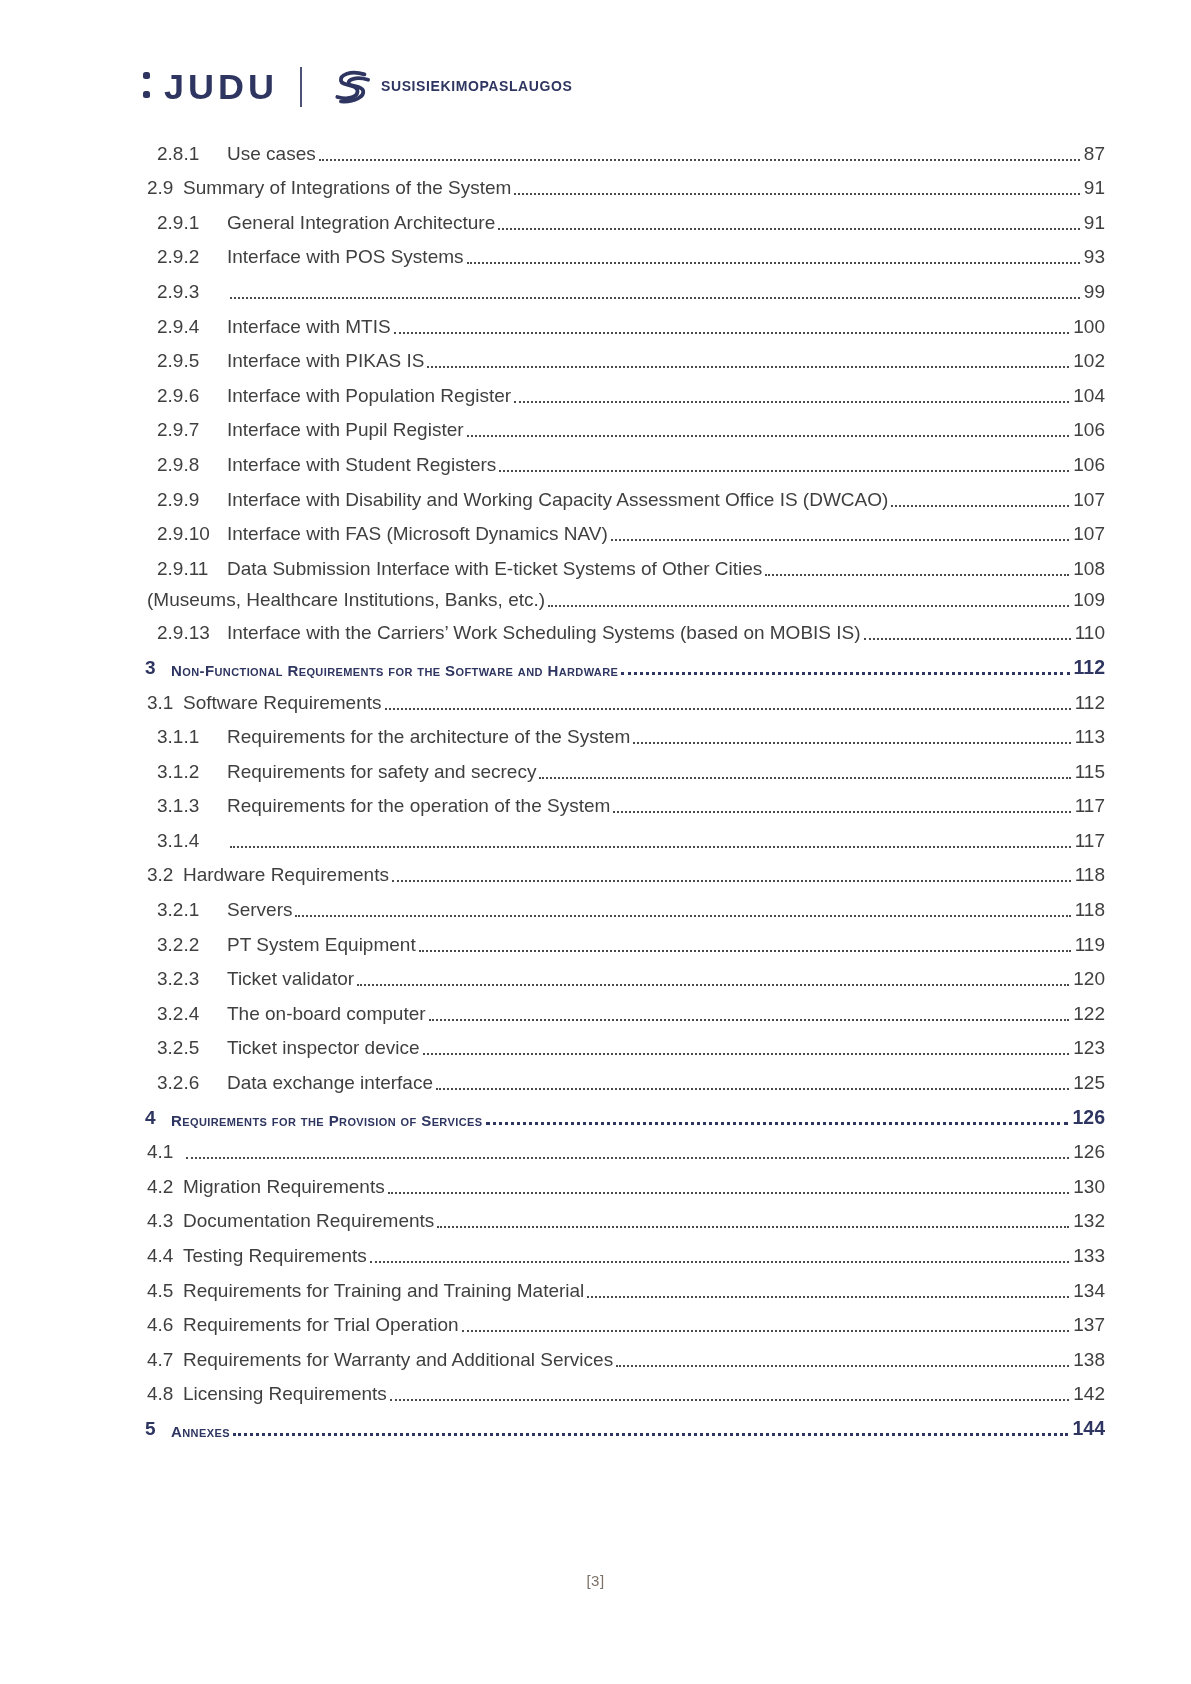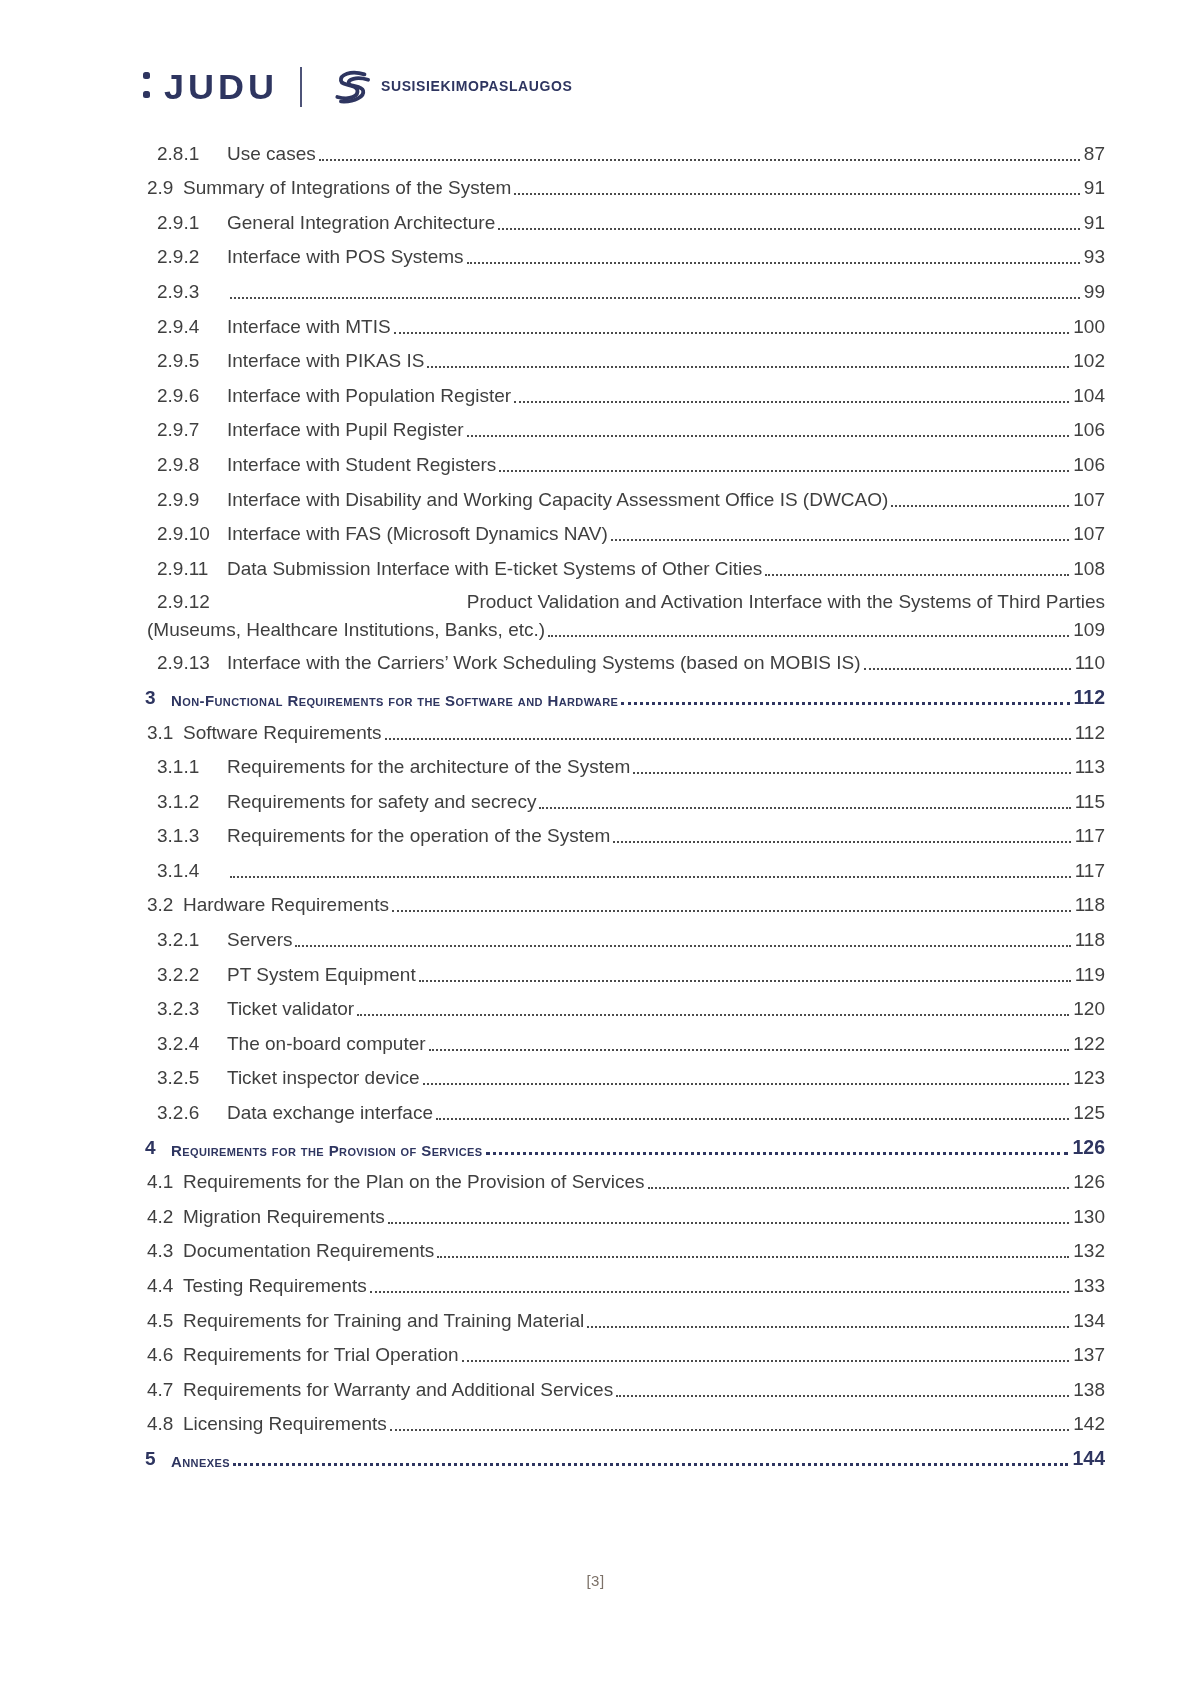--- a/index.html
+++ b/index.html
@@ -25,21 +25,21 @@
   .logo-divider{width:2px;height:40px;background:var(--navy);opacity:.85;margin:0 26px 0 22px;}
   .hand-icon{display:inline-flex;margin-right:9px;}
   .subbrand{display:flex;line-height:1.12;font-size:14px;font-weight:700;letter-spacing:.6px;color:var(--navy);}
   
   .toc{position:absolute;left:135px;right:86px;top:136px;}
   .toc-row{display:flex;align-items:flex-end;height:34.6px;box-sizing:border-box;padding-bottom:6px;}
   .toc-row .num{flex:0 0 auto;}
   .toc-row .title{flex:0 1 auto;white-space:nowrap;}
   .toc-row .leader{flex:1 1 auto;border-bottom:2.4px dotted #4b4b4b;margin:0 4px 4px 3px;min-width:12px;}
   .toc-row .page{flex:0 0 auto;}
-  .toc-row{font-size:19px;justify-content:space-between;}
+  .toc-row{font-size:19px;}
   .lvl2{padding-left:12px;}
   .lvl2 .num{min-width:36px;}
   .lvl3{padding-left:22px;}
   .lvl3 .num{min-width:70px;}
   .lvl1{padding-left:10px;color:var(--navy);font-weight:700;}
   .lvl1 .num{min-width:26px;font-variant:normal;}
   .lvl1 .title{font-variant:small-caps;letter-spacing:.4px;font-size:15px;}
   .lvl1 .leader{border-bottom:3.4px dotted var(--navy);margin-bottom:4px;}
   .lvl1 .page{font-size:19.5px;}
   .wrap-a{height:30px;padding-bottom:3px;}
@@ -145,24 +145,20 @@
         <span class="title">Interface with FAS (Microsoft Dynamics NAV)</span>
         <span class="leader"></span>
         <span class="page">107</span>
       </div>
       <div class="toc-row lvl3">
         <span class="num">2.9.11</span>
         <span class="title">Data Submission Interface with E-ticket Systems of Other Cities</span>
         <span class="leader"></span>
         <span class="page">108</span>
       </div>
-      <div class="toc-row lvl3 wrap-a">
-        <span class="num">2.9.12</span>
-        <span class="title">Product Validation and Activation Interface with the Systems of Third Parties</span>
-      </div>
       <div class="toc-row lvl3 wrap-b">
         <span class="title">(Museums, Healthcare Institutions, Banks, etc.)</span>
         <span class="leader"></span>
         <span class="page">109</span>
       </div>
       <div class="toc-row lvl3">
         <span class="num">2.9.13</span>
         <span class="title">Interface with the Carriers’ Work Scheduling Systems (based on MOBIS IS)</span>
         <span class="leader"></span>
         <span class="page">110</span>
@@ -245,21 +241,20 @@
         <span class="page">125</span>
       </div>
       <div class="toc-row lvl1">
         <span class="num">4</span>
         <span class="title">Requirements for the Provision of Services</span>
         <span class="leader"></span>
         <span class="page">126</span>
       </div>
       <div class="toc-row lvl2">
         <span class="num">4.1</span>
-        <span class="title">Requirements for the Plan on the Provision of Services</span>
         <span class="leader"></span>
         <span class="page">126</span>
       </div>
       <div class="toc-row lvl2">
         <span class="num">4.2</span>
         <span class="title">Migration Requirements</span>
         <span class="leader"></span>
         <span class="page">130</span>
       </div>
       <div class="toc-row lvl2">

